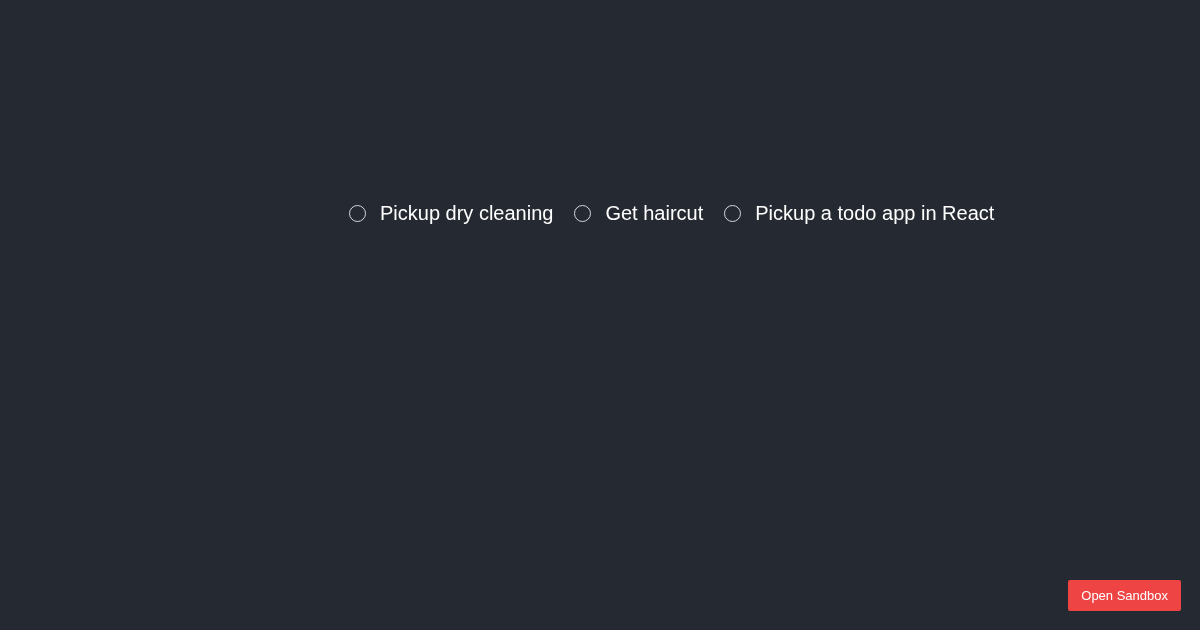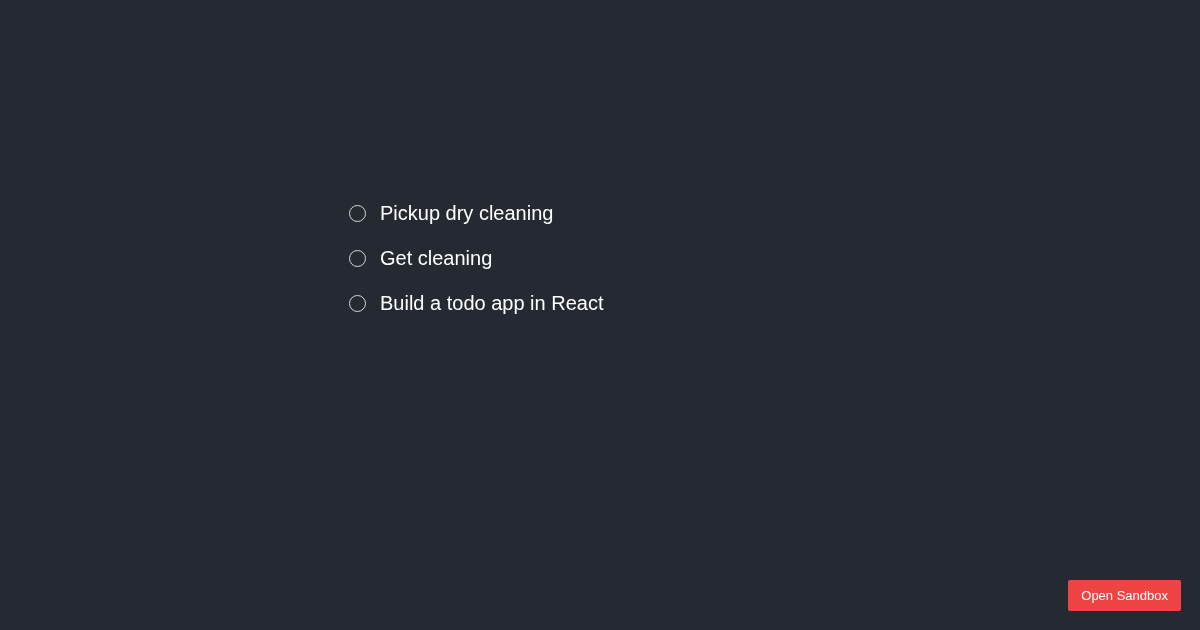--- a/index.html
+++ b/index.html
@@ -13,21 +13,21 @@
       background-color: #252931;
       font-family: -apple-system, BlinkMacSystemFont, "Segoe UI", Helvetica, Arial, sans-serif;
       position: relative;
       overflow: hidden;
     }
     .todo-list {
       position: absolute;
       left: 349px;
       top: 201px;
       display: flex;
-      flex-direction: column;
+      flex-direction: row;
       gap: 21px;
     }
     .todo-item {
       display: flex;
       align-items: center;
       gap: 14px;
       cursor: pointer;
     }
     .todo-circle {
       width: 17px;
@@ -61,23 +61,23 @@
 
 <div class="todo-list">
 
   <div class="todo-item">
     <span class="todo-circle"></span>
     <span class="todo-label">Pickup dry cleaning</span>
   </div>
 
   <div class="todo-item">
     <span class="todo-circle"></span>
-    <span class="todo-label">Get cleaning</span>
+    <span class="todo-label">Get haircut</span>
   </div>
 
   <div class="todo-item">
     <span class="todo-circle"></span>
-    <span class="todo-label">Build a todo app in React</span>
+    <span class="todo-label">Pickup a todo app in React</span>
   </div>
 
 </div>
 
 <button class="open-sandbox-button">Open Sandbox</button>
 
 </body></html>

